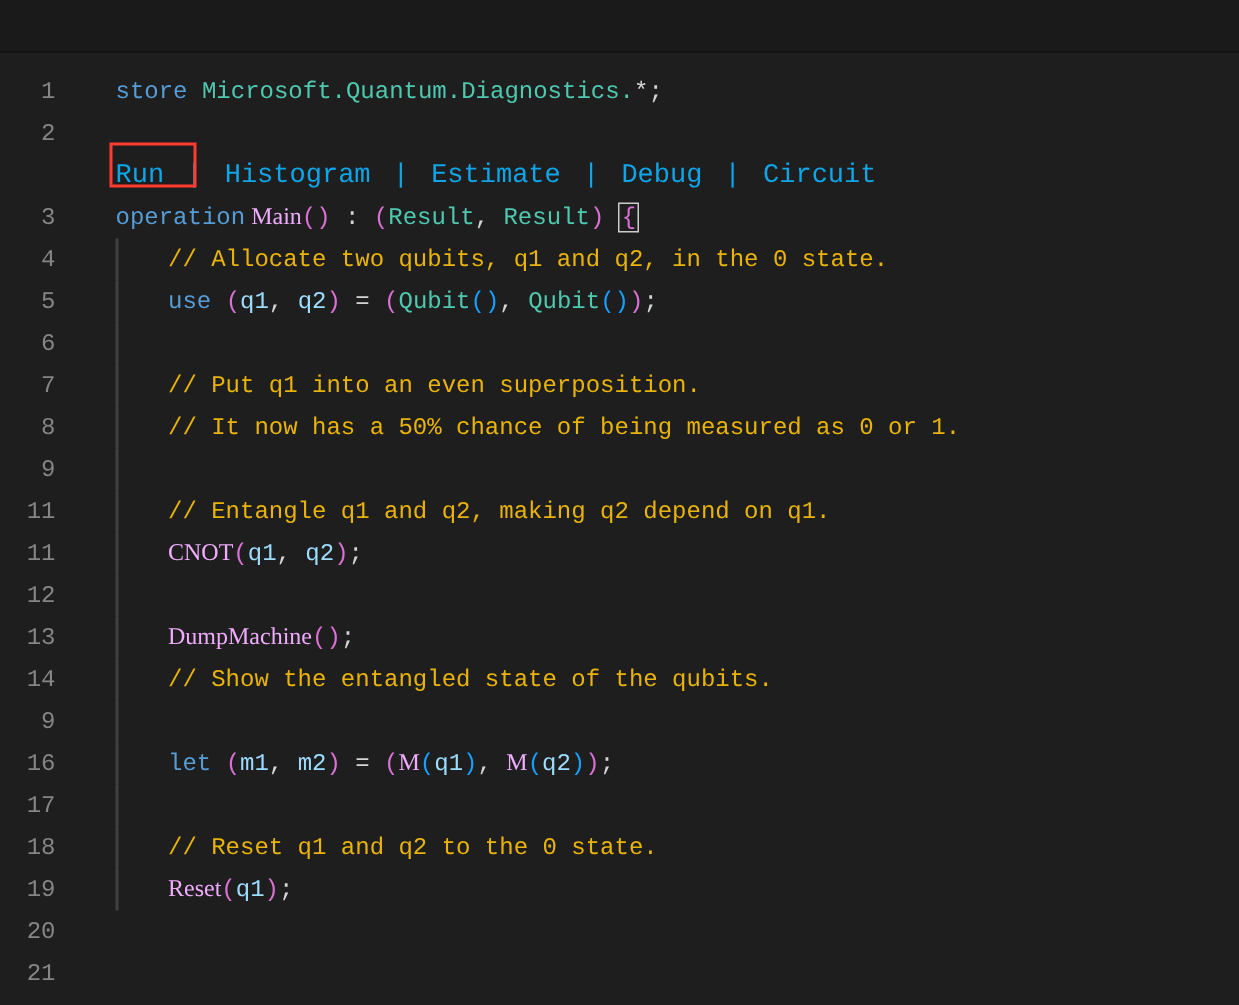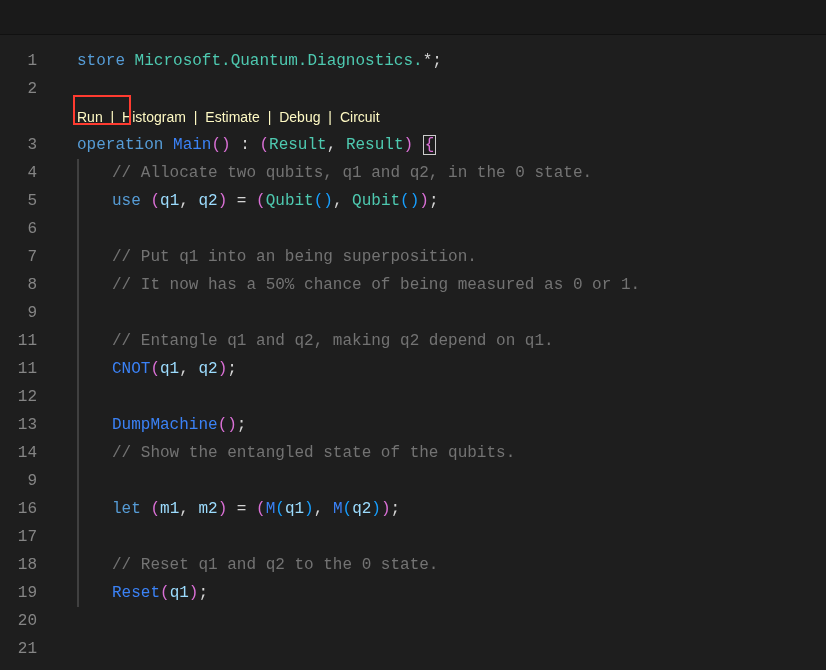--- a/index.html
+++ b/index.html
@@ -31,49 +31,49 @@
   }
   .gutter div, .code-lines > div {
     height: 28px;
     line-height: 28px;
     white-space: pre;
   }
   .code-lines { flex: 1; position: relative; }
   .codelens-row {
     height: 28px;
     line-height: 28px;
-    font-family: Liberation Sans, sans-serif;
-    font-size: 14px;
-    color: #fef9c3;
+    font-family: Liberation Mono, monospace;
+    font-size: 18px;
+    color: #0ea5e9;
     padding-left: 22px;
   }
   .codelens-row .lens-item { cursor: pointer; }
   .codelens-row .sep { margin: 0 4px; }
   .highlight-box {
     position: absolute;
     border: 2px solid #ff3b30;
     pointer-events: none;
   }
   .indent-guide {
     display: inline-block;
     width: 2px;
     height: 28px;
     background: #404040;
     vertical-align: top;
     margin-right: 0;
   }
   
   .kw   { color: #569cd6; }
-  .fn   { color: #3b82f6; }
+  .fn   { color: #f0abfc; font-family: Liberation Serif, serif; }
   .type { color: #4ec9b0; }
   .var  { color: #9cdcfe; }
   .pun  { color: #d4d4d4; }
   .par  { color: #da70d6; }
   .par2 { color: #179fff; }
-  .com  { color: #737373; }
+  .com  { color: #eab308; }
   .cursor-box {
     border: 1px solid #cccccc;
     padding: 0 1px;
   }
 </style>
 </head>
 <body>
 
 <div class="tab-bar"></div>
 
@@ -111,21 +111,21 @@
     <div class="codelens-row"><span class="lens-item">Run</span><span class="sep"> | </span><span class="lens-item">Histogram</span><span class="sep"> | </span><span class="lens-item">Estimate</span><span class="sep"> | </span><span class="lens-item">Debug</span><span class="sep"> | </span><span class="lens-item">Circuit</span></div>
 
     <div><span style="padding-left:22px"></span><span class="kw">operation</span><span class="fn"> Main</span><span class="par">()</span><span class="pun"> : </span><span class="par">(</span><span class="type">Result</span><span class="pun">, </span><span class="type">Result</span><span class="par">)</span><span> </span><span class="par cursor-box">{</span></div>
 
     <div><span style="padding-left:22px"></span><span class="indent-guide"></span><span style="padding-left:33px"></span><span class="com">// Allocate two qubits, q1 and q2, in the 0 state.</span></div>
 
     <div><span style="padding-left:22px"></span><span class="indent-guide"></span><span style="padding-left:33px"></span><span class="kw">use</span><span> </span><span class="par">(</span><span class="var">q1</span><span class="pun">, </span><span class="var">q2</span><span class="par">)</span><span class="pun"> = </span><span class="par">(</span><span class="type">Qubit</span><span class="par2">()</span><span class="pun">, </span><span class="type">Qubit</span><span class="par2">()</span><span class="par">)</span><span class="pun">;</span></div>
 
     <div><span style="padding-left:22px"></span><span class="indent-guide"></span></div>
 
-    <div><span style="padding-left:22px"></span><span class="indent-guide"></span><span style="padding-left:33px"></span><span class="com">// Put q1 into an being superposition.</span></div>
+    <div><span style="padding-left:22px"></span><span class="indent-guide"></span><span style="padding-left:33px"></span><span class="com">// Put q1 into an even superposition.</span></div>
 
     <div><span style="padding-left:22px"></span><span class="indent-guide"></span><span style="padding-left:33px"></span><span class="com">// It now has a 50% chance of being measured as 0 or 1.</span></div>
 
 
     <div><span style="padding-left:22px"></span><span class="indent-guide"></span></div>
 
     <div><span style="padding-left:22px"></span><span class="indent-guide"></span><span style="padding-left:33px"></span><span class="com">// Entangle q1 and q2, making q2 depend on q1.</span></div>
 
     <div><span style="padding-left:22px"></span><span class="indent-guide"></span><span style="padding-left:33px"></span><span class="fn">CNOT</span><span class="par">(</span><span class="var">q1</span><span class="pun">, </span><span class="var">q2</span><span class="par">)</span><span class="pun">;</span></div>
 

